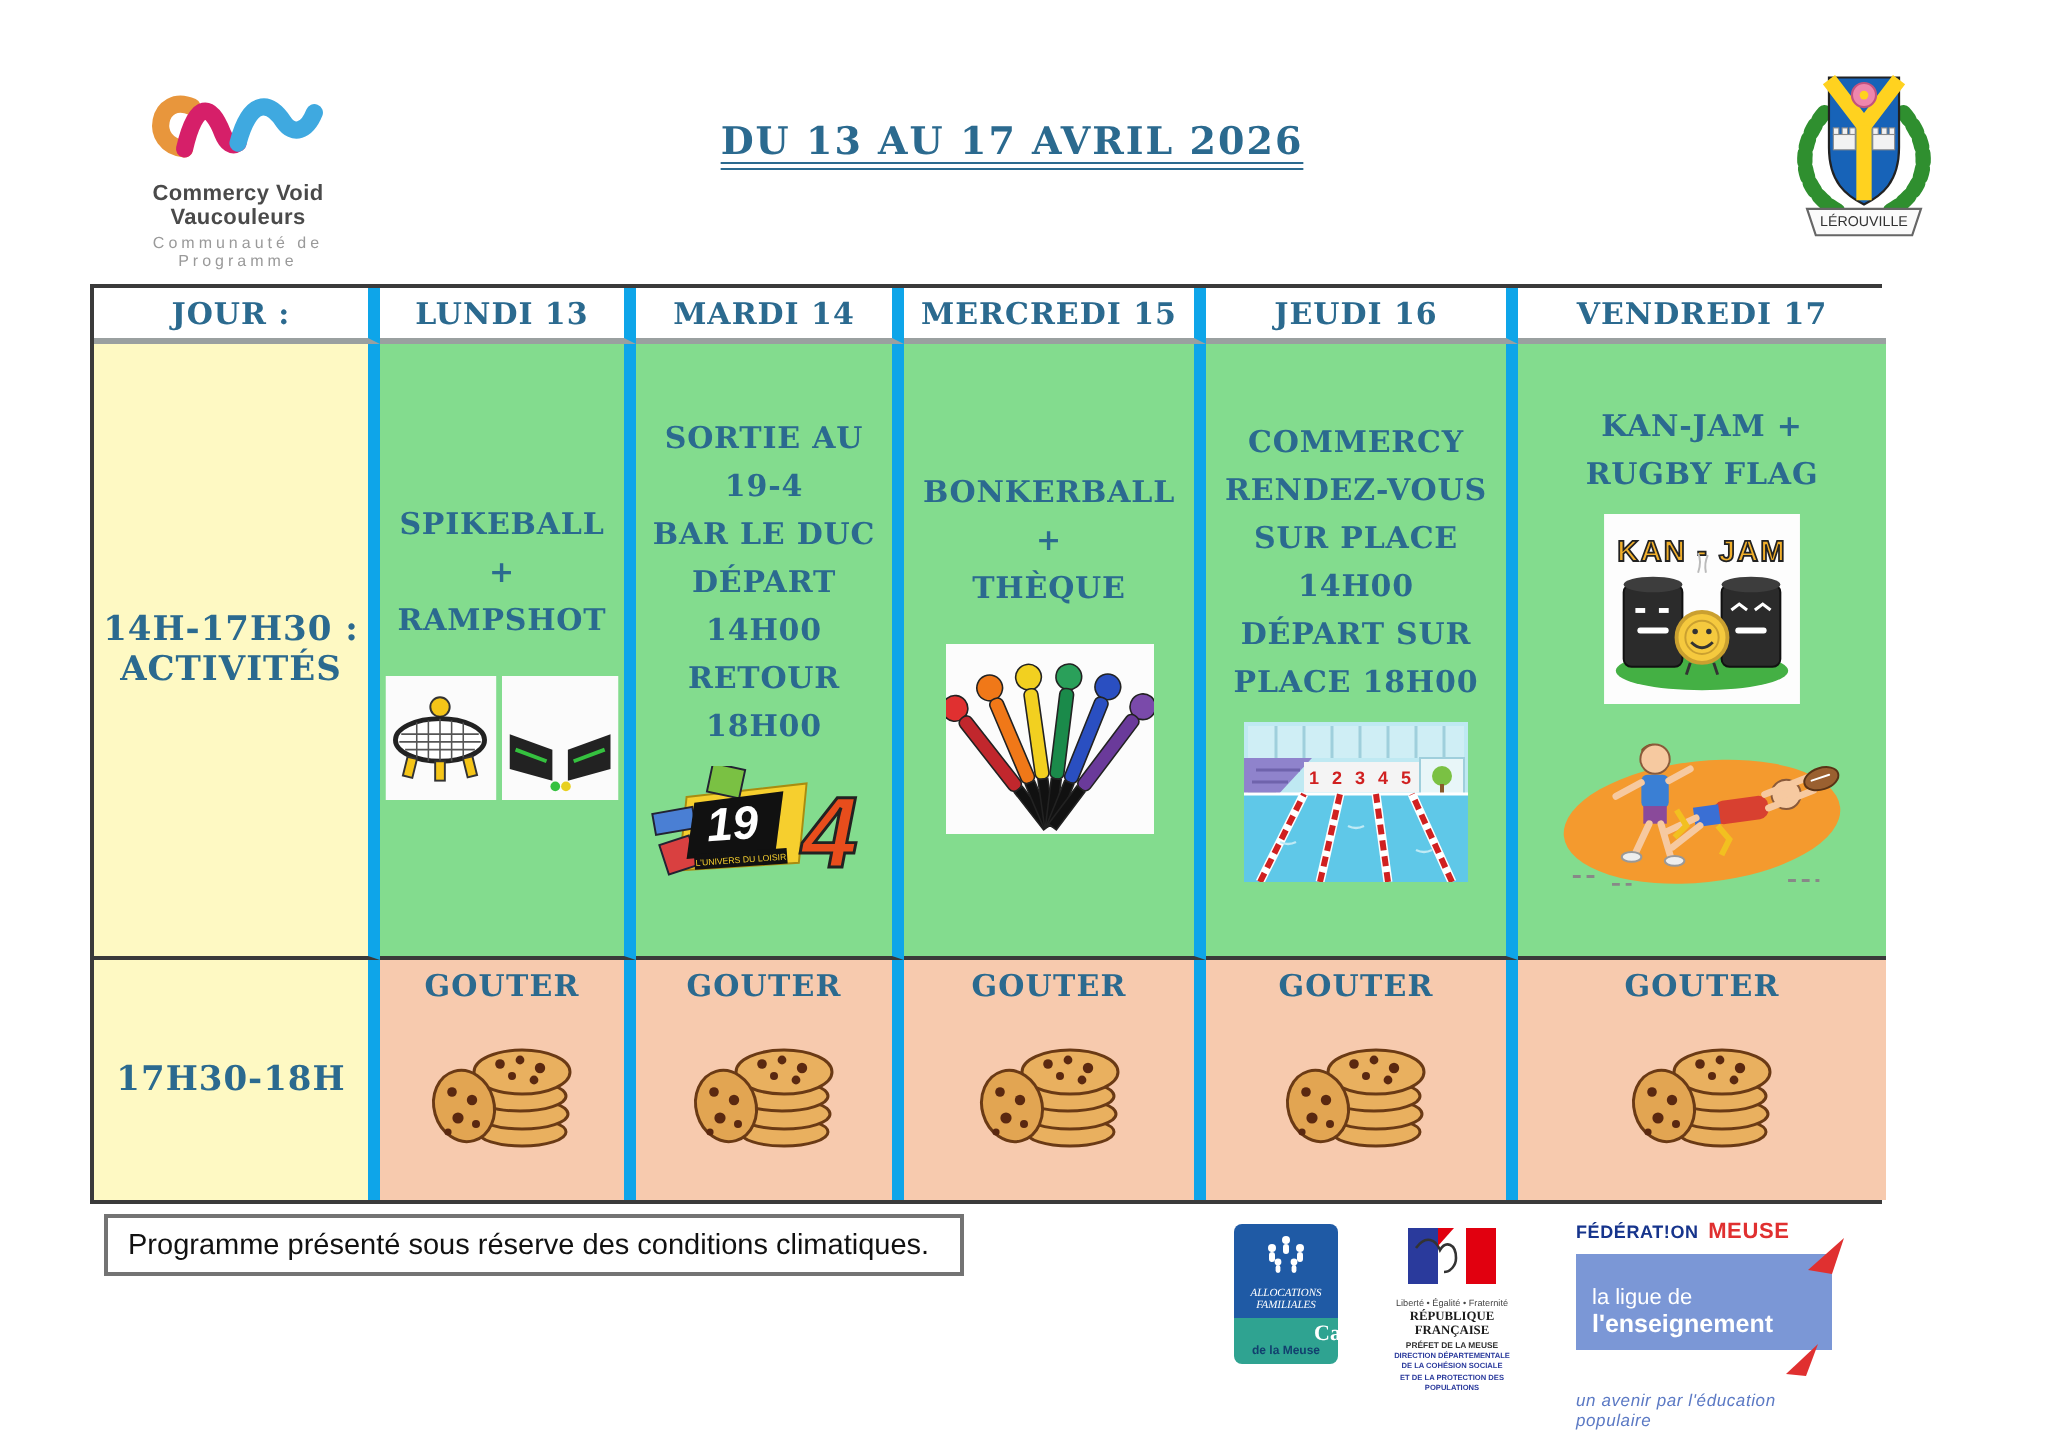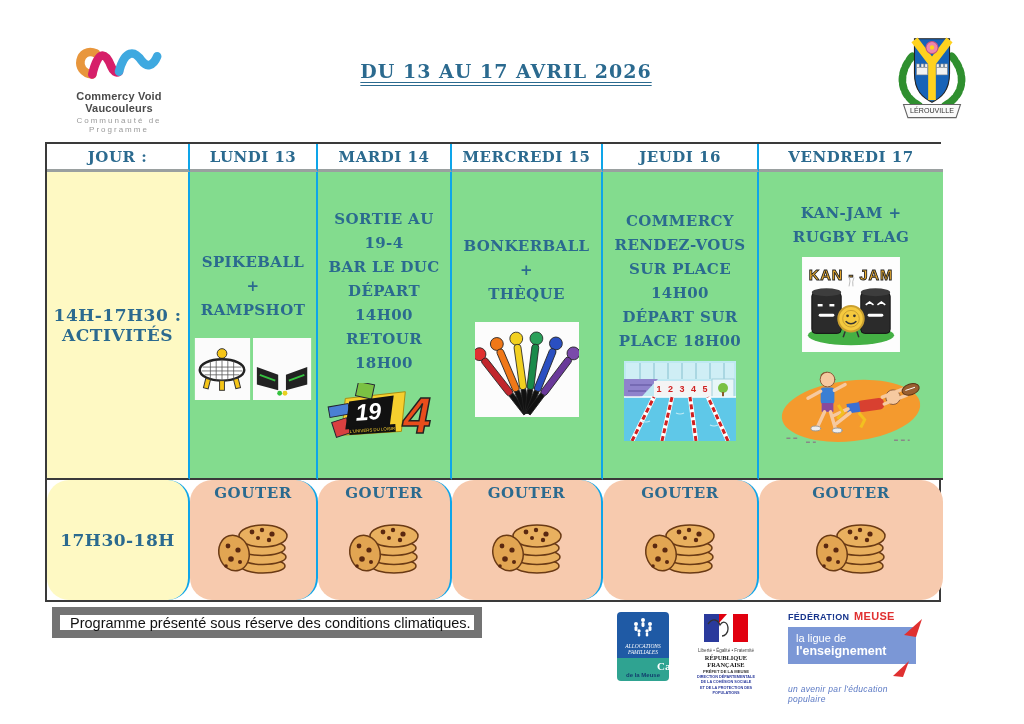--- a/index.html
+++ b/index.html
@@ -19,61 +19,61 @@
   .sub-title  { font-family:"DejaVu Serif", serif; font-weight:bold; font-size:19px; color:#2b6a8f;
                 letter-spacing:1px; display:inline-block; margin-top:14px;
                 text-decoration-line:underline; text-decoration-style:double; text-underline-offset:4px; }
 
   .crest { position:absolute; left:886px; top:30px; width:92px; height:92px; }
 
   
   .schedule { position:absolute; left:45px; top:142px; width:896px;
               display:grid; grid-template-columns:143px 128px 134px 151px 156px 184px;
               grid-template-rows:28px 308px 120px; border:2px solid #3a3a3a; background:#fff; }
-  .cell { border-right:2px solid #0ea5e9; border-bottom:2px solid #3a3a3a;
+  .cell { border-right:6px solid #0ea5e9; border-bottom:2px solid #3a3a3a;
           display:flex; flex-direction:column; align-items:center; justify-content:center; }
   .schedule > :nth-child(6n) { border-right:none; }
-  .schedule > :nth-child(n+13) { border-bottom:none;border-radius:22px; }
+  .schedule > :nth-child(n+13) { border-bottom:none; }
   .hcell { border-bottom:3px solid #9aa0a0; font-family:"DejaVu Serif", serif; font-weight:bold;
            font-size:15px; color:#2b6a8f; letter-spacing:.5px; background:#fff; }
   .green { background:#83dc8e; }
   .peach { background:#f7caae; }
   .timecell { background:#fef9c3; }
   .time-label { font-family:"DejaVu Serif", serif; font-weight:bold; font-size:17px; color:#2b6a8f; letter-spacing:.5px; }
   .act-line { font-family:"DejaVu Serif", serif; font-weight:bold; font-size:15px; color:#2b6a8f;
               letter-spacing:.4px; line-height:1.6; text-align:center; }
   .act-cell { padding:6px 4px; }
   .img-gap { height:16px; }
   .img-gap-sm { height:8px; }
   .tile { background:#fcfcfc; }
   .snack-cell { justify-content:flex-start; padding-top:4px; gap:2px; }
   .snack-label { font-family:"DejaVu Serif", serif; font-weight:bold; font-size:15px; color:#2b6a8f; letter-spacing:.6px; }
 
   
-  .notice { position:absolute; left:52px; top:607px; width:430px; height:31px; border:8px solid #737373;
+  .notice { position:absolute; left:52px; top:607px; width:430px; height:31px; border:2px solid #737373;
             display:flex; align-items:center; padding-left:10px; font-size:14.5px; color:#111; }
 
   .caf { position:absolute; left:617px; top:612px; width:52px; text-align:center; }
   .caf-top { background:#1f5aa5; border-radius:4px 4px 0 0; padding:3px 1px 3px; }
   .caf-l1 { color:#fff; font-size:5.5px; font-style:italic; font-family:"Liberation Serif", serif; }
   .caf-bot { background:#2fa391; border-radius:0 0 4px 4px; padding:2px 0 3px; }
   .caf-name { color:#fff; font-size:11px; font-weight:bold; font-family:"Liberation Serif", serif;padding-left:40px; }
   .caf-region { color:#123f6e; font-size:6px; font-weight:bold; }
 
   .rf { position:absolute; left:690px; top:614px; width:72px; text-align:center; }
   .rf-motto { font-size:4.6px; color:#444; margin-top:2px; }
   .rf-name { font-size:6.4px; font-weight:bold; color:#1a1a1a; font-family:"Liberation Serif", serif; margin-top:1px; }
   .rf-prefet { font-size:4.2px; font-weight:bold; color:#333; margin-top:1px; }
   .rf-dir { font-size:3.8px; font-weight:bold; color:#2a3a9c; margin-top:1px; line-height:1.4; }
 
   .ligue { position:absolute; left:788px; top:606px; width:134px; }
   .ligue-head { font-weight:bold; letter-spacing:.3px; }
   .ligue-fed { color:#16348c; font-size:9px; }
   .ligue-meuse { color:#e03030; font-size:11px; }
-  .ligue-box { position:relative; background:#7b97d6; color:#fff; padding:5px 8px 6px; margin-top:3px; width:128px; }
+  .ligue-box { position:relative; background:#7b97d6; color:#fff; padding:16px 8px 6px; margin-top:3px; width:128px; }
   .ligue-l1 { font-size:11px; }
   .ligue-l2 { font-size:12.5px; font-weight:bold; }
   .ligue-arrow { position:absolute; right:-8px; top:-10px; }
   .ligue-arrow2 { position:absolute; right:6px; bottom:-14px; }
   .ligue-tag { color:#5b79c4; font-size:8.5px; font-style:italic; margin-top:20px; letter-spacing:.3px; }
 </style>
 </head>
 <body>
 
 <div class="page">

